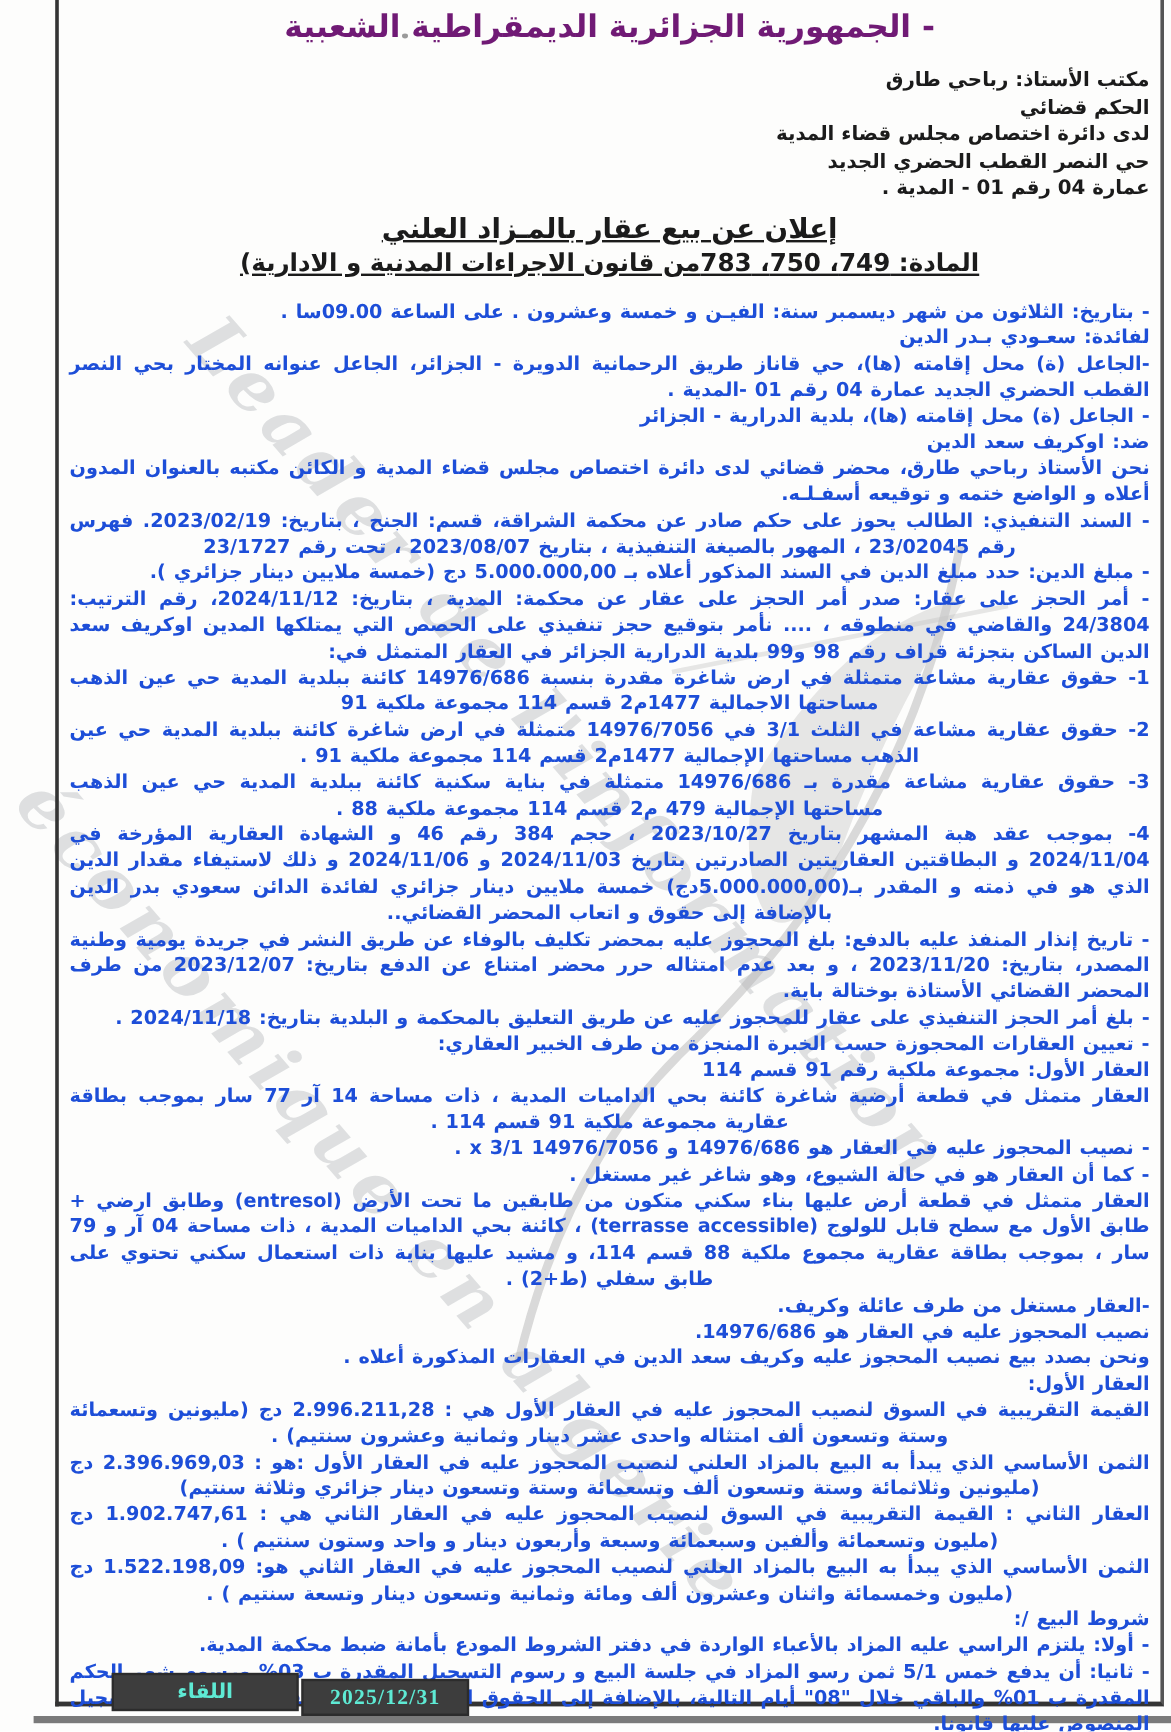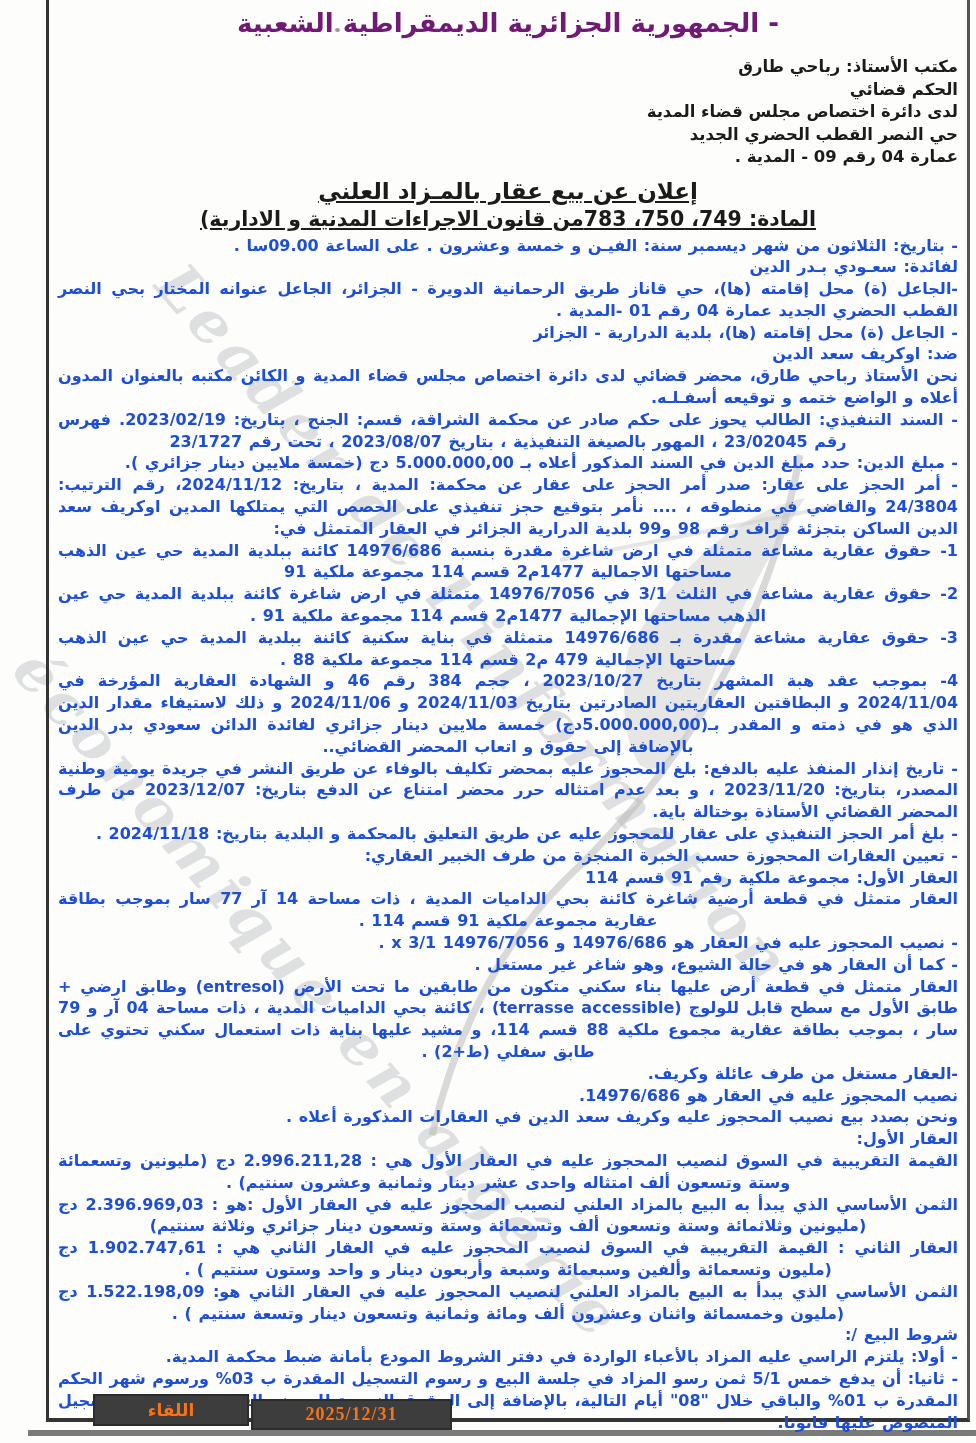--- a/index.html
+++ b/index.html
@@ -40,41 +40,41 @@
   }
   .office{direction:rtl;text-align:right;margin-top:18px;}
   .office-line{font-weight:bold;font-size:16.5px;line-height:22.5px;}
 
   .main-title{
     direction:rtl;text-align:center;font-weight:bold;font-size:23px;
     text-decoration:underline;margin-top:9px;
   }
   .sub-title{
     direction:rtl;text-align:center;font-weight:bold;font-size:20.5px;
-    text-decoration:underline;margin-top:3px;margin-bottom:4px;
+    text-decoration:underline;margin-top:3px;margin-bottom:18px;
   }
 
   .paragraphs{direction:rtl;}
   .para{
     margin:0;font-weight:bold;font-size:16px;line-height:21.8px;color:#1d4ed8;
     word-spacing:1px;
   }
   .right{text-align:right;}
   .just{text-align:justify;}
   .just-center{text-align:justify;text-align-last:center;}
 
   
   .stamp{
-    position:absolute;z-index:3;background:#3d3d3d;color:#f97316;
+    position:absolute;z-index:3;background:#3d3d3d;color:#5eead4;
     font-weight:bold;display:flex;align-items:center;justify-content:center;
     box-shadow:0 0 0 2px #2c2c2c;
   }
   .stamp-label{left:95px;top:1396px;width:152px;height:28px;font-size:17px;direction:rtl;}
   .stamp-date{
-    left:253px;top:1401px;width:197px;height:27px;font-size:18px;
+    left:253px;top:1401px;width:136px;height:27px;font-size:18px;
     font-family:"Liberation Serif",serif;letter-spacing:1px;
   }
   .bottom-bar{
     position:absolute;left:28px;top:1430px;width:948px;height:6px;
     background:#7a7a7a;z-index:1;
   }
   .speck{position:absolute;left:335px;top:28px;width:5px;height:4px;background:#9a9a9a;border-radius:50%;z-index:2;}
 </style>
 </head>
 <body>
@@ -93,21 +93,21 @@
   <div class="speck"></div>
 
   <div class="content">
     <div class="republic">- الجمهورية الجزائرية الديمقراطية الشعبية</div>
 
     <div class="office" id="office-lines">
         <div class="office-line">مكتب الأستاذ: رباحي طارق</div>
         <div class="office-line">الحكم قضائي</div>
         <div class="office-line">لدى دائرة اختصاص مجلس قضاء المدية</div>
         <div class="office-line">حي النصر القطب الحضري الجديد</div>
-        <div class="office-line">عمارة 04 رقم 09 - المدية .</div>
+        <div class="office-line">عمارة 04 رقم 01 - المدية .</div>
       </div>
 
     <div class="main-title">إعلان عن بيع عقار بالمـزاد العلني</div>
     <div class="sub-title">المادة: 749، 750، 783من قانون الاجراءات المدنية و الادارية)</div>
 
     <div class="paragraphs" id="paragraphs">
         <p class="para right" dir="rtl">- بتاريخ: الثلاثون من شهر ديسمبر سنة: الفيـن و خمسة وعشرون . على الساعة 09.00سا .</p>
         <p class="para right" dir="rtl">لفائدة: سعـودي بـدر الدين</p>
         <p class="para just" dir="rtl">-الجاعل (ة) محل إقامته (ها)، حي قاناز طريق الرحمانية الدويرة - الجزائر، الجاعل عنوانه المختار بحي النصر القطب الحضري الجديد عمارة 04 رقم 01 -المدية .</p>
         <p class="para right" dir="rtl">- الجاعل (ة) محل إقامته (ها)، بلدية الدرارية - الجزائر</p>

